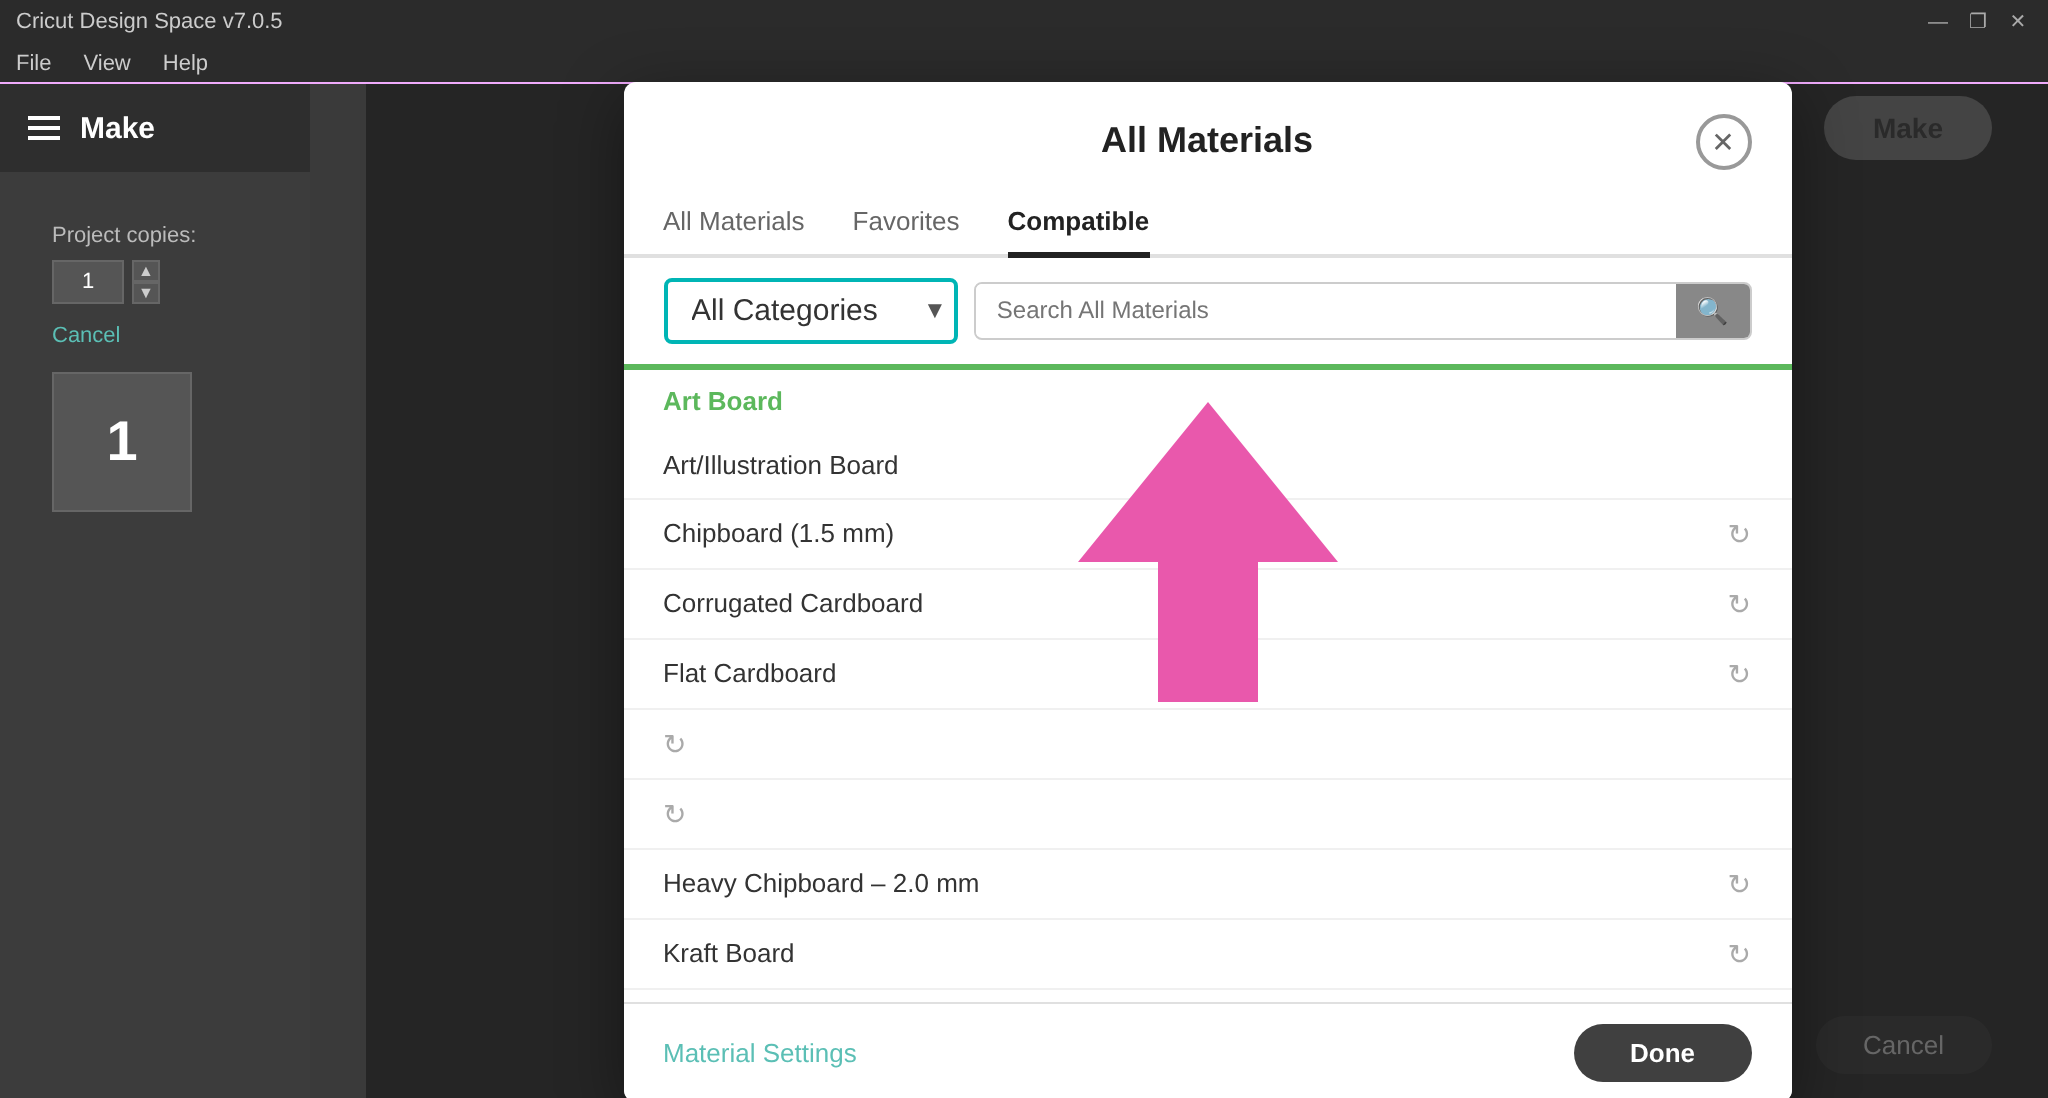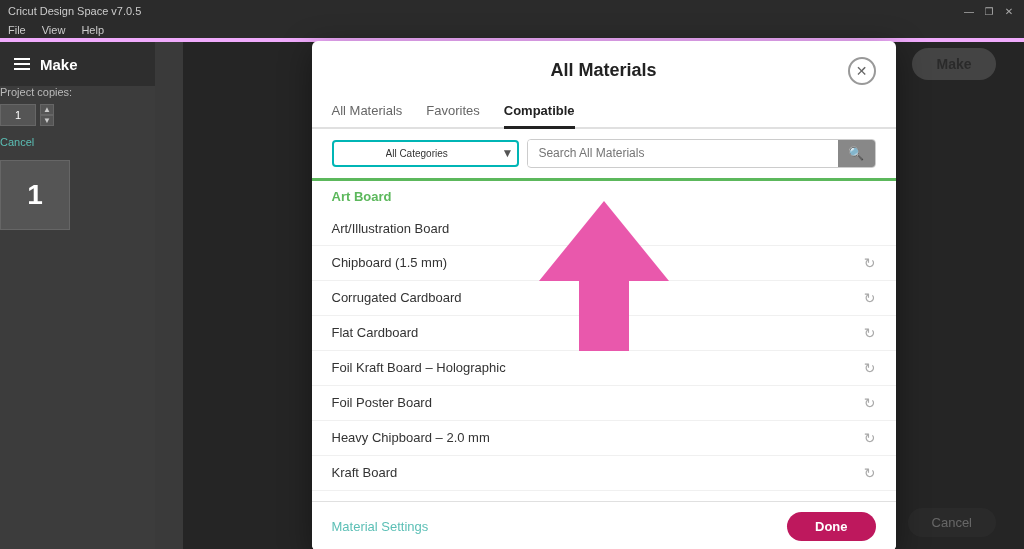--- a/index.html
+++ b/index.html
@@ -42,21 +42,21 @@
     
     .menu-bar {
       background: #2b2b2b;
       height: 20px;
       display: flex;
       align-items: center;
       padding: 0 8px;
       gap: 16px;
       color: #ccc;
       font-size: 11px;
-      border-bottom: 4px solid #f0abfc;
+      border-bottom: 1px solid #f0abfc;
     }
     .menu-item { cursor: pointer; }
 
     
     .app-layout {
       display: flex;
       height: calc(549px - 42px);
       gap: 28px;
     }
 
@@ -84,21 +84,21 @@
       gap: 3px;
       cursor: pointer;
     }
     .hamburger-icon span {
       width: 16px;
       height: 2px;
       background: #fff;
       display: block;
     }
     .sidebar-content {
-      padding: 0;
+      padding: 26px;
       color: #ccc;
       font-size: 12px;
     }
     .project-copies-label {
       color: #bbb;
       font-size: 11px;
       margin-bottom: 6px;
     }
     .copies-control {
       display: flex;
@@ -293,28 +293,27 @@
       border: 2px solid #00b5b5;
       border-radius: 4px;
       padding: 2px 4px;
       display: flex;
       align-items: center;
       gap: 4px;
     }
     .category-select {
       border: none;
       outline: none;
-      font-size: 10px;
+      font-size: 15px;
       color: #333;
       background: transparent;
       padding: 4px 8px;
       min-width: 120px;
       cursor: pointer;
       appearance: none;
-      margin-left: 40px;
     }
     .select-arrow {
       color: #555;
       font-size: 12px;
     }
     .search-wrapper {
       flex: 1;
       display: flex;
       align-items: center;
       border: 1px solid #ccc;
@@ -380,21 +379,21 @@
       background: #fff;
       border-radius: 0 0 6px 6px;
     }
     .material-settings-link {
       color: #5bbfb5;
       font-size: 13px;
       cursor: pointer;
       text-decoration: none;
     }
     .done-btn {
-      background: #be185d;
+      background: #404040;
       color: #fff;
       border: none;
       border-radius: 20px;
       padding: 7px 28px;
       font-size: 13px;
       font-weight: 600;
       cursor: pointer;
     }
 
     
@@ -521,27 +520,25 @@
               <span class="refresh-icon">↻</span>
             </div>
           </div>
           <div class="material-item">
             <span class="material-name">Flat Cardboard</span>
             <div class="material-icons">
               <span class="refresh-icon">↻</span>
             </div>
           </div>
           <div class="material-item">
-            <span class="material-name">Foil Kraft Board  – Holographic</span>
-            <div class="material-icons">
-              <span class="refresh-icon">↻</span>
-            </div>
-          </div>
-          <div class="material-item">
-            <span class="material-name">Foil Poster Board</span>
+            <div class="material-icons">
+              <span class="refresh-icon">↻</span>
+            </div>
+          </div>
+          <div class="material-item">
             <div class="material-icons">
               <span class="refresh-icon">↻</span>
             </div>
           </div>
           <div class="material-item">
             <span class="material-name">Heavy Chipboard – 2.0 mm</span>
             <div class="material-icons">
               <span class="refresh-icon">↻</span>
             </div>
           </div>

